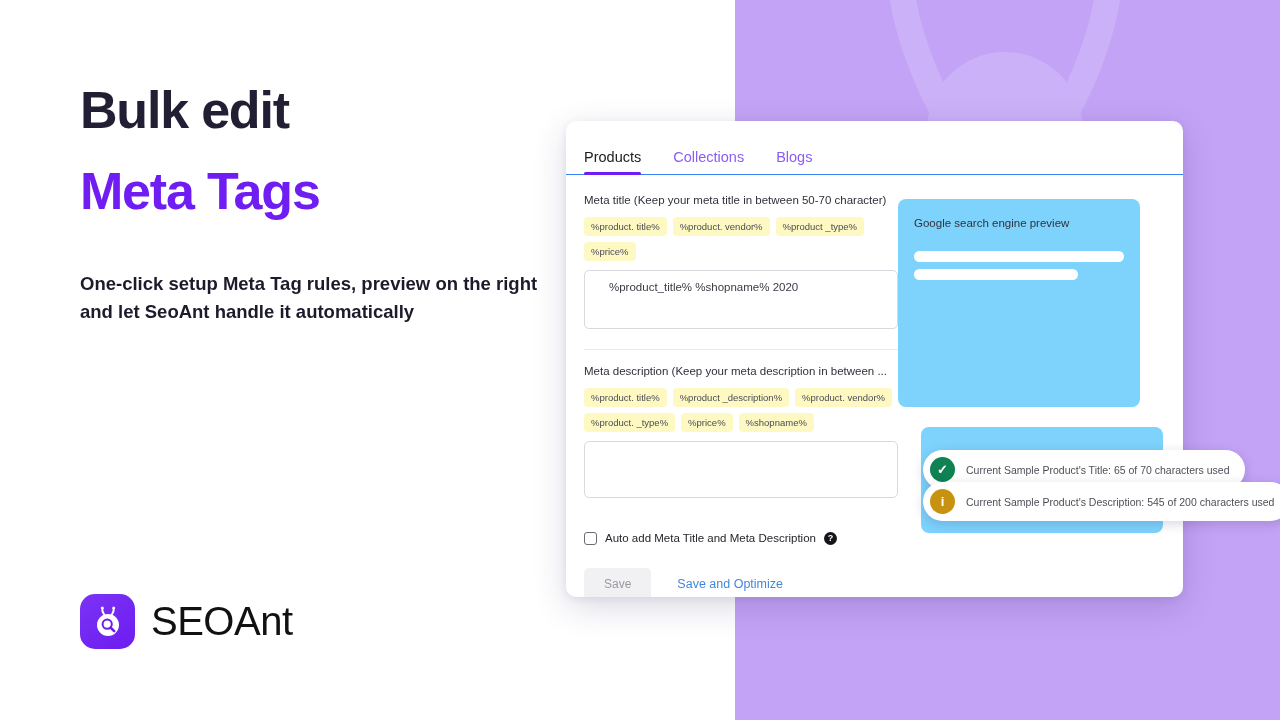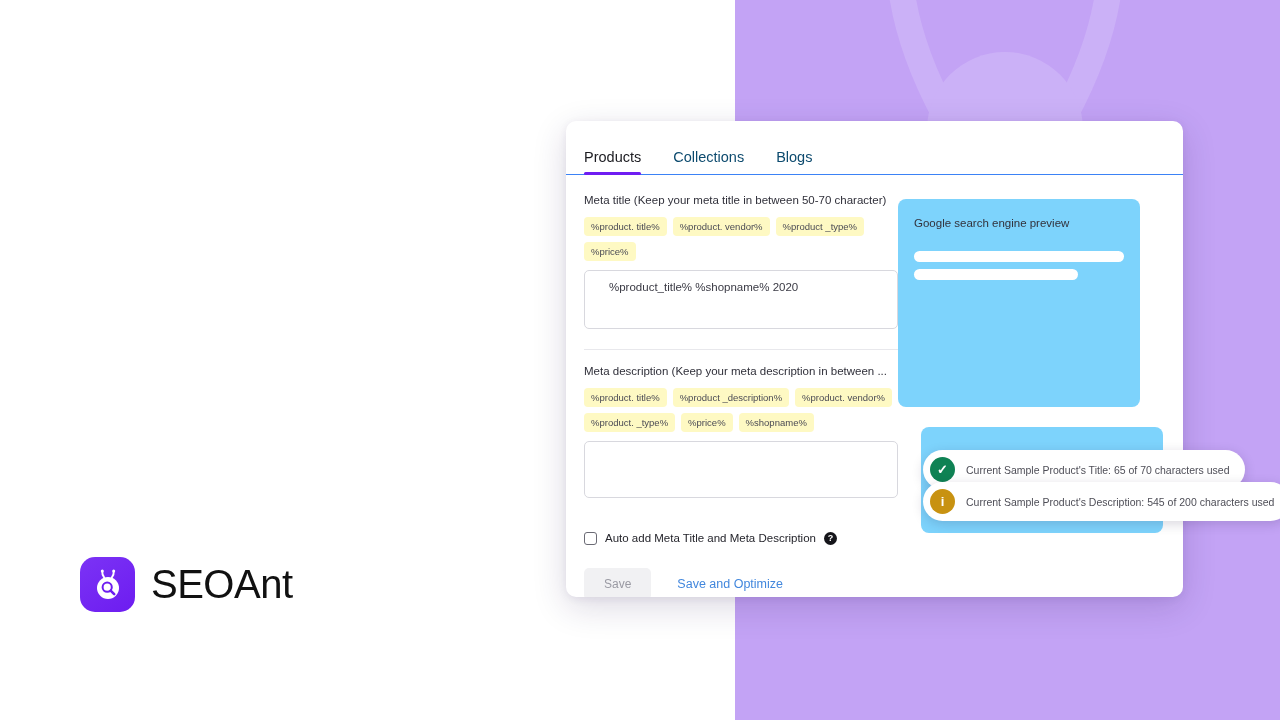--- a/index.html
+++ b/index.html
@@ -24,41 +24,41 @@
     font-size: 52px; font-weight: 700; letter-spacing: -1.2px;
     line-height: 1.1; color: #221f35;
   }
   .h1-line.accent { color: #6f1df2; margin-top: 24px; }
   #hero-sub {
     margin-top: 50px; font-size: 18.5px; font-weight: 700; line-height: 1.5;
     color: #1d1b2b; width: 470px;
   }
 
   
-  #brand { position: absolute; left: 80px; top: 557px; display: flex; align-items: center; gap: 16px; }
+  #brand { position: absolute; left: 80px; top: 594px; display: flex; align-items: center; gap: 16px; }
   #brand-mark {
     width: 55px; height: 55px; border-radius: 15px;
     background: linear-gradient(145deg, #7b33f5 0%, #6d1cf0 100%);
     display: flex; align-items: center; justify-content: center; flex: none;
   }
   #brand-name { font-size: 40px; font-weight: 400; letter-spacing: -.5px; color: #111111; }
 
   
   #app-card {
     position: absolute; left: 566px; top: 121px; width: 617px; height: 476px;
     background: #ffffff; border-radius: 10px;
     box-shadow: 0 10px 34px rgba(40,20,80,.16), 0 2px 8px rgba(40,20,80,.07);
     overflow: hidden;
   }
   #tabs {
     display: flex; align-items: flex-end; gap: 32px;
     height: 54px; padding: 0 18px; border-bottom: 1px solid #3b82f6;
   }
   .tab {
-    font-size: 14.5px; color: #0c4a6e; padding-bottom: 9px;
+    font-size: 14.5px; color: #8b5cf6; padding-bottom: 9px;
     position: relative; cursor: pointer; white-space: nowrap;
   }
   .tab.active { color: #1b1b20; }
   .tab.active::after {
     content: ""; position: absolute; left: 0; right: 0; bottom: -1px;
     height: 3px; background: #6f1df2; border-radius: 2px;
   }
 
   #card-body { display: flex; padding: 18px 18px 0 18px; }
   #form-col { width: 314px; flex: none; }
@@ -135,20 +135,25 @@
     <svg id="ant-watermark" viewBox="0 0 620 620" aria-hidden="true">
       <g fill="none" stroke="#d3bdf9" stroke-width="26" stroke-linecap="round">
         <path d="M250 235 C215 170 200 110 205 55"></path>
         <path d="M370 235 C405 170 420 110 415 55"></path>
       </g>
       <ellipse cx="310" cy="380" rx="165" ry="150" fill="#d3bdf9"></ellipse>
       <circle cx="310" cy="250" r="78" fill="#d3bdf9"></circle>
     </svg>
   </div>
 
+  <div id="hero">
+    <div class="h1-line">Bulk edit</div>
+    <div class="h1-line accent">Meta Tags</div>
+    <div id="hero-sub">One-click setup Meta Tag rules, preview on the right and let SeoAnt handle it automatically</div>
+  </div>
 
   <div id="brand">
     <div id="brand-mark">
       <svg width="36" height="36" viewBox="0 0 36 36" aria-hidden="true">
         <g fill="none" stroke="#ffffff" stroke-width="1.9" stroke-linecap="round">
           <path d="M14.2 10.5 C12.6 8.2 12.0 6.4 12.3 4.6"></path>
           <path d="M21.8 10.5 C23.4 8.2 24.0 6.4 23.7 4.6"></path>
         </g>
         <circle cx="12.3" cy="4.0" r="1.5" fill="#ffffff"></circle>
         <circle cx="23.7" cy="4.0" r="1.5" fill="#ffffff"></circle>

